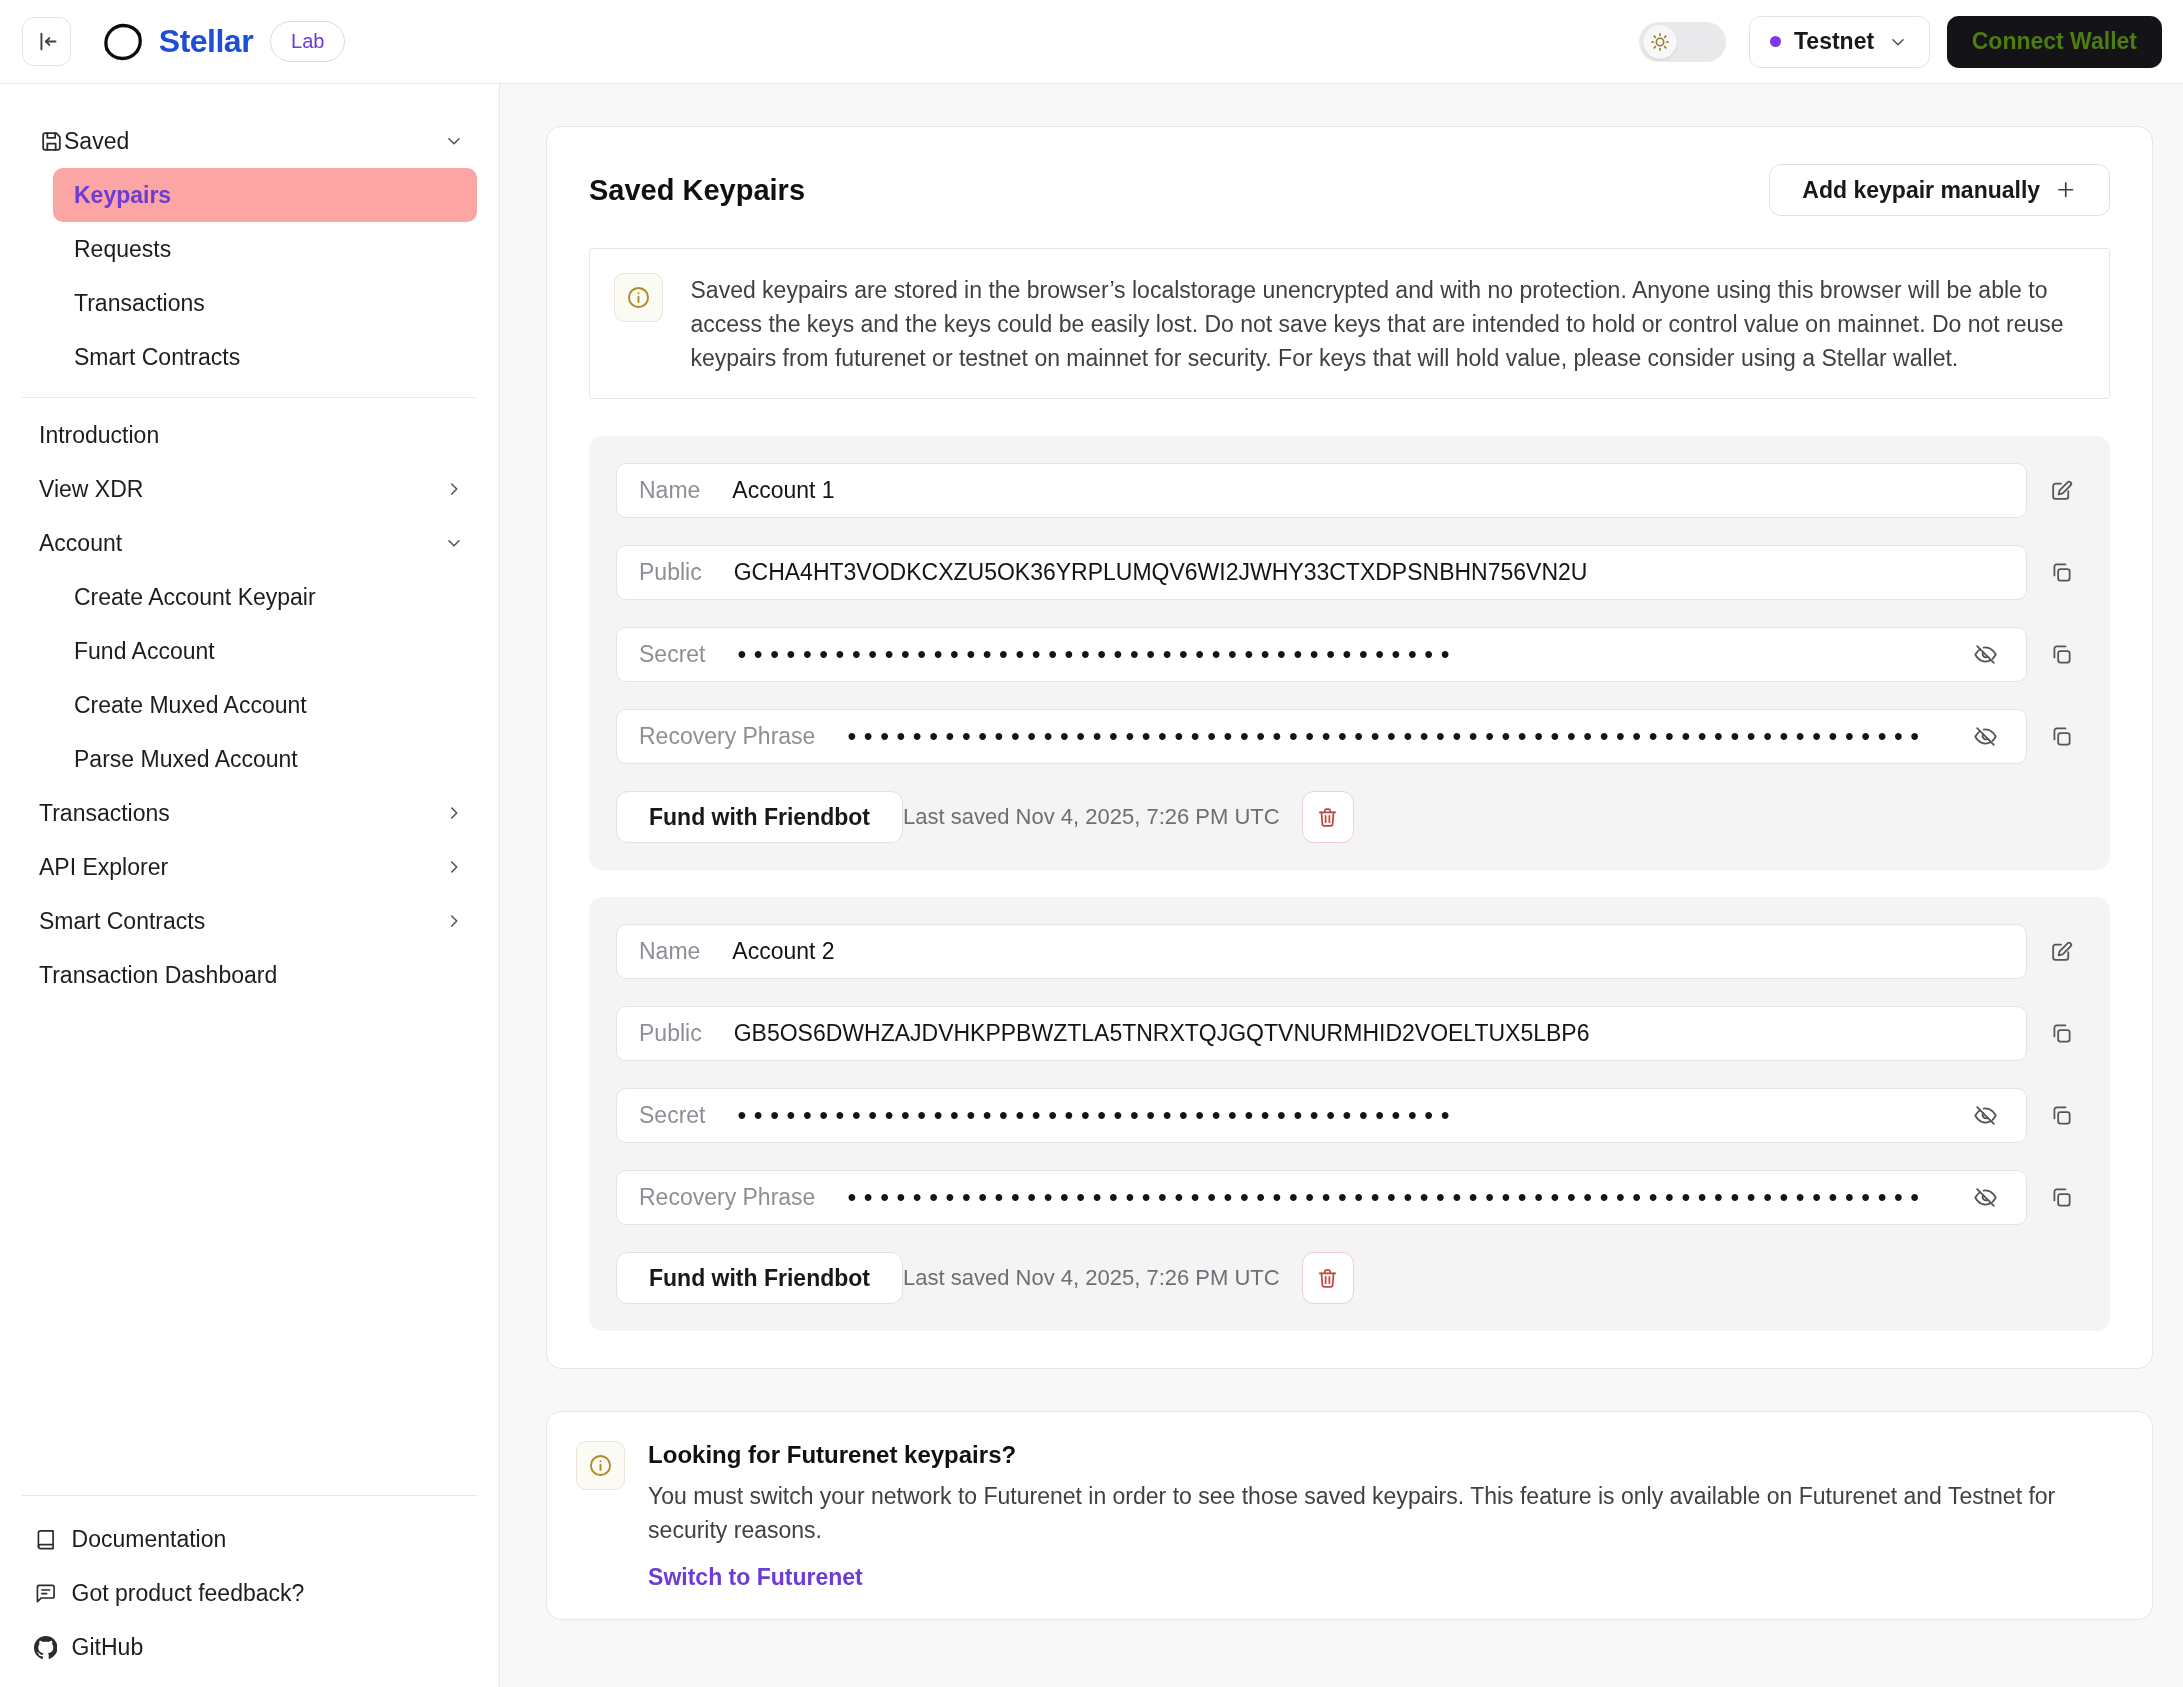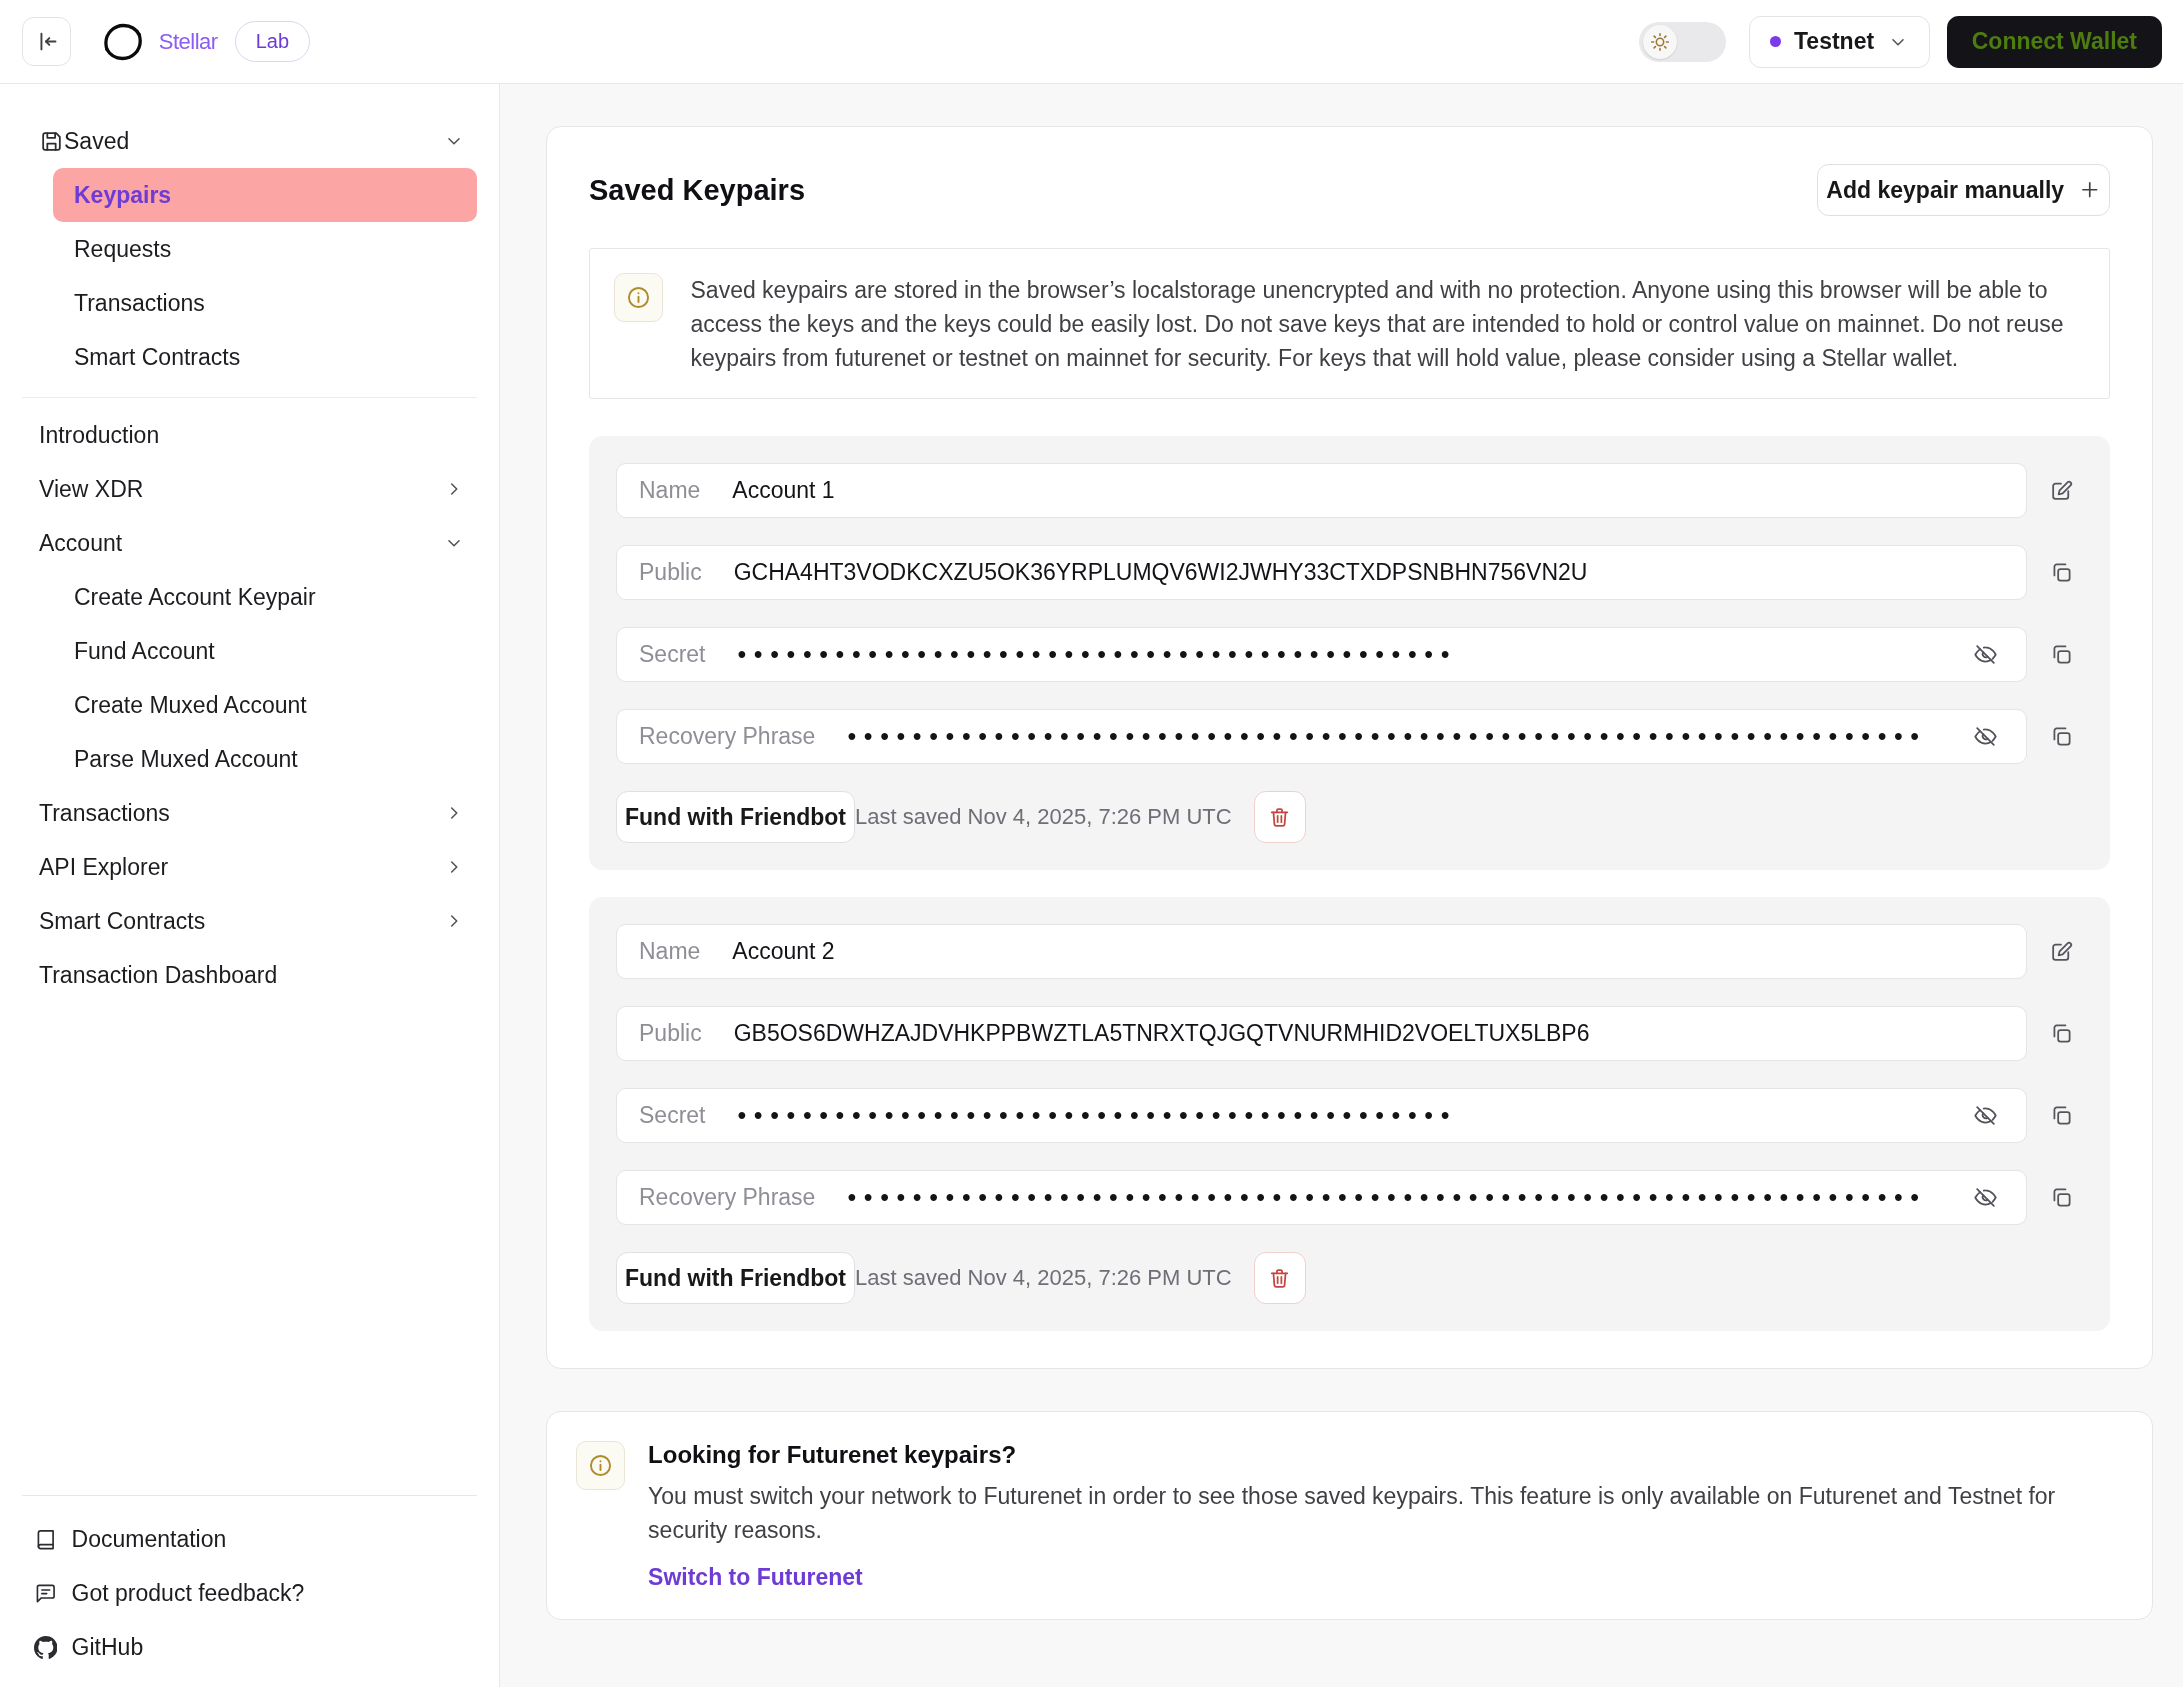--- a/index.html
+++ b/index.html
@@ -13,21 +13,21 @@
   svg.ic-fill { fill: currentColor; stroke: none; }
   .sym-defs { position: absolute; width: 0; height: 0; overflow: hidden; }
 
   
   .header { grid-column: 1 / 3; display: flex; align-items: center; gap: 17px;
     padding: 0 22px; border-bottom: 0.8px solid #E7E7E9; background: #fff; }
   .icon-btn { width: 49px; height: 49px; border: 0.8px solid #E3E3E6; border-radius: 11.8px;
     background: #fff; display: flex; align-items: center; justify-content: center; color: #3F3F46; cursor: pointer; }
   .brand { display: flex; align-items: center; gap: 13.4px; margin-left: 13.4px; cursor: pointer; }
   .brand-logo { color: #0B0B0E; }
-  .brand-name { font-size: 22px; font-weight: 400; letter-spacing: -0.5px; color: #8b5cf6; }
+  .brand-name { font-size: 32px; font-weight: 700; letter-spacing: -0.5px; color: #1d4ed8; }
   .lab-badge { border: 0.8px solid #DBD6EC; color: #6D3BD6; border-radius: 839px;
     font-size: 20px; padding: 7.6px 20px; }
   .header-spacer { flex: 1; }
   .theme-toggle { width: 87px; height: 40px; border-radius: 839px; background: #E9E9EC;
     border: none; position: relative; cursor: pointer; margin-right: 6.7px; }
   .toggle-knob { position: absolute; left: 4.2px; top: 3.4px; width: 34px; height: 34px; border-radius: 839px;
     background: #F7F7F8; box-shadow: 0 0.8px 1.7px rgba(0,0,0,.14); display: flex; align-items: center;
     justify-content: center; color: #9A7B2D; }
   .network-btn { height: 52px; display: flex; align-items: center; gap: 12.6px; padding: 0 20px;
     border: 0.8px solid #E3E3E6; border-radius: 11.8px; background: #fff; font-size: 23px; font-weight: 700;
@@ -53,21 +53,21 @@
   .footer-item { height: 54px; display: flex; align-items: center; gap: 14.3px; font-size: 23px;
     font-weight: 400; color: #1D1D21; padding-left: 11.8px; cursor: pointer; }
   .footer-item .nav-ic { color: #2B2B30; flex: none; }
 
   
   .main { background: #F8F8F9; padding: 42px 31px 0 46px; overflow: hidden; }
   .card { background: #fff; border: 0.8px solid #E6E6E8; border-radius: 15px; }
   .main-card { padding: 37px 42px; }
   .card-head { display: flex; align-items: center; justify-content: space-between; margin-bottom: 32px; }
   .page-title { font-size: 29px; font-weight: 600; color: #101014; margin: 0; }
-  .btn { height: 52px; display: inline-flex; align-items: center; gap: 13.4px; padding: 0 8px;
+  .btn { height: 52px; display: inline-flex; align-items: center; gap: 13.4px; padding: 0 32px;
     background: #fff; border: 0.8px solid #E0E0E3; border-radius: 11.8px; font-size: 23px; font-weight: 700;
     color: #18181B; cursor: pointer; font-family: inherit; }
   .btn .plus-ic { color: #3F3F46; }
 
   .alert { display: flex; gap: 28px; border: 0.8px solid #E6E6E8; border-radius: 3px;
     padding: 23.5px; margin-bottom: 37px; align-items: flex-start; }
   .alert-icon-box { width: 49px; height: 49px; flex: none; border: 0.8px solid #EAE5D6; background: #FBFAF3;
     border-radius: 10px; display: flex; align-items: center; justify-content: center; color: #B08C28; }
   .alert-text { font-size: 23px; line-height: 34px; color: #3F3F44; margin: 0; }
 

